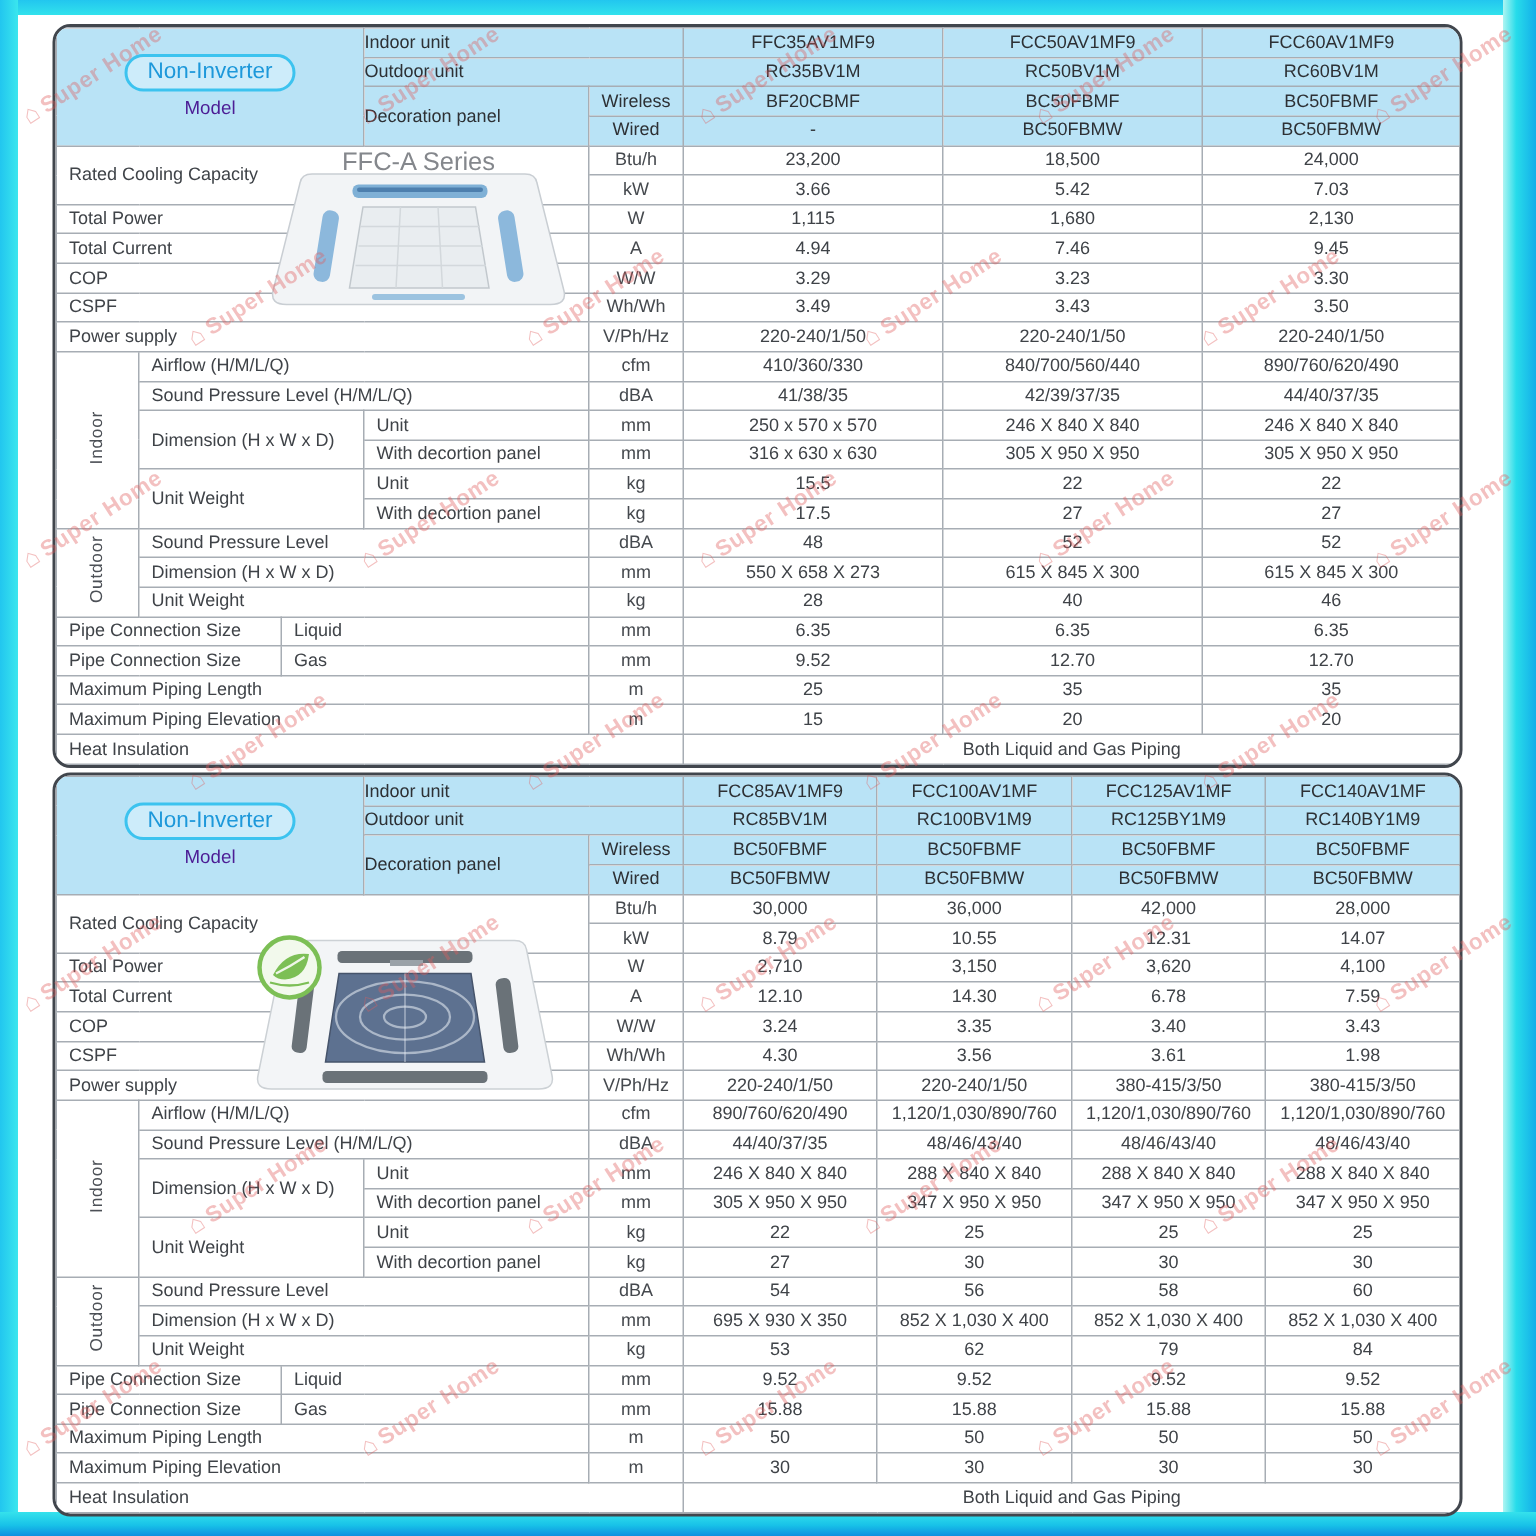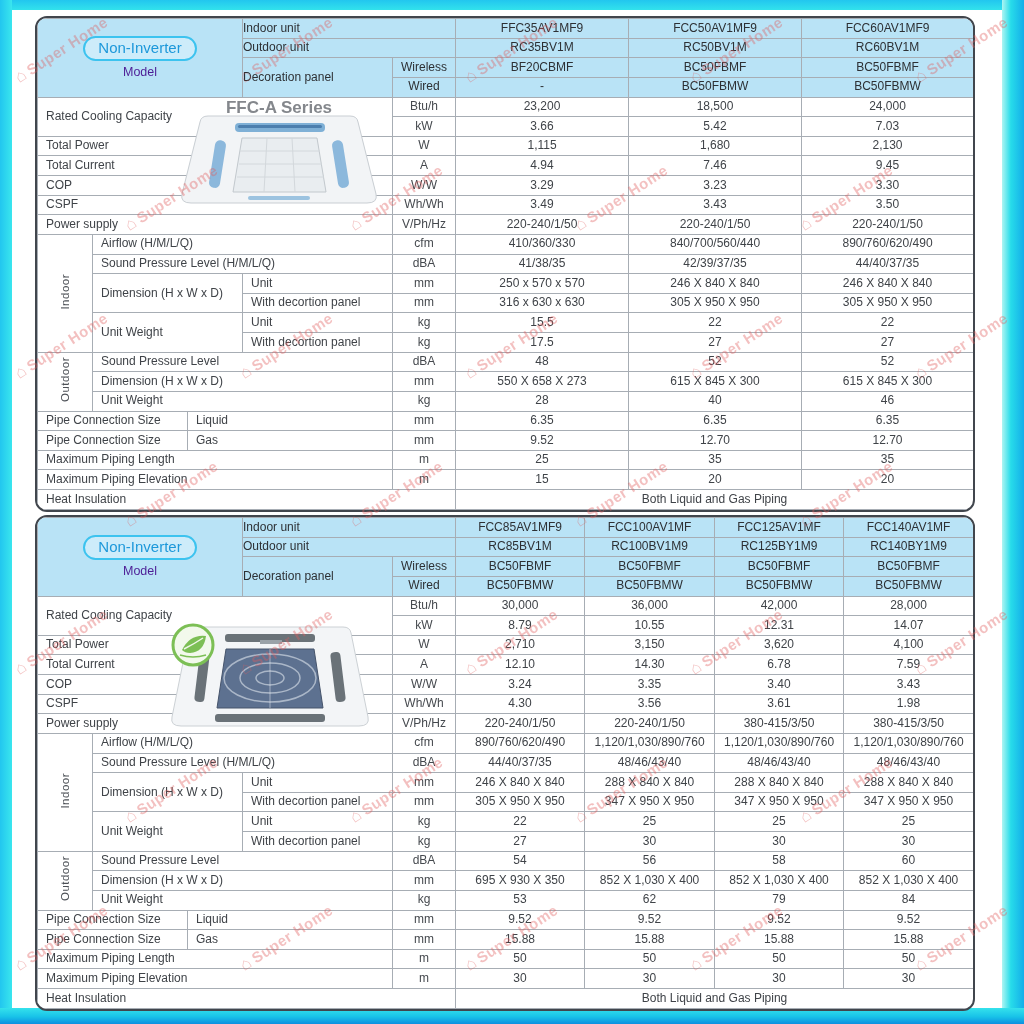--- a/index.html
+++ b/index.html
@@ -45,21 +45,21 @@
     border-radius:15px;padding:2px 13px;font-weight:normal;font-size:15px;
   }
   .model-text{margin-top:4px;font-size:12.5px;color:#4c1d95;text-align:center;}
 
   
   .figure{position:absolute;z-index:20;}
   .fig1{left:180px;top:98px;width:198px;height:110px;}
   .fig2{left:170px;top:600px;width:215px;height:132px;}
   .series{
     position:absolute;top:0;left:0;width:100%;text-align:center;
-    font-weight:bold;font-size:17px;color:#84878c;z-index:2;
+    font-weight:normal;font-size:17px;color:#84878c;z-index:2;
   }
   .fig2 .series{top:8px;}
   .figure svg{position:absolute;left:0;z-index:1;}
   .fig1 svg{top:10px;}
   .fig2 svg{top:22px;}
   .eco{position:absolute;left:163px;top:70px;z-index:3;}
 
   
   .wm-layer{position:absolute;left:0;top:0;width:1024px;height:1024px;z-index:50;pointer-events:none;}
   .wm{

